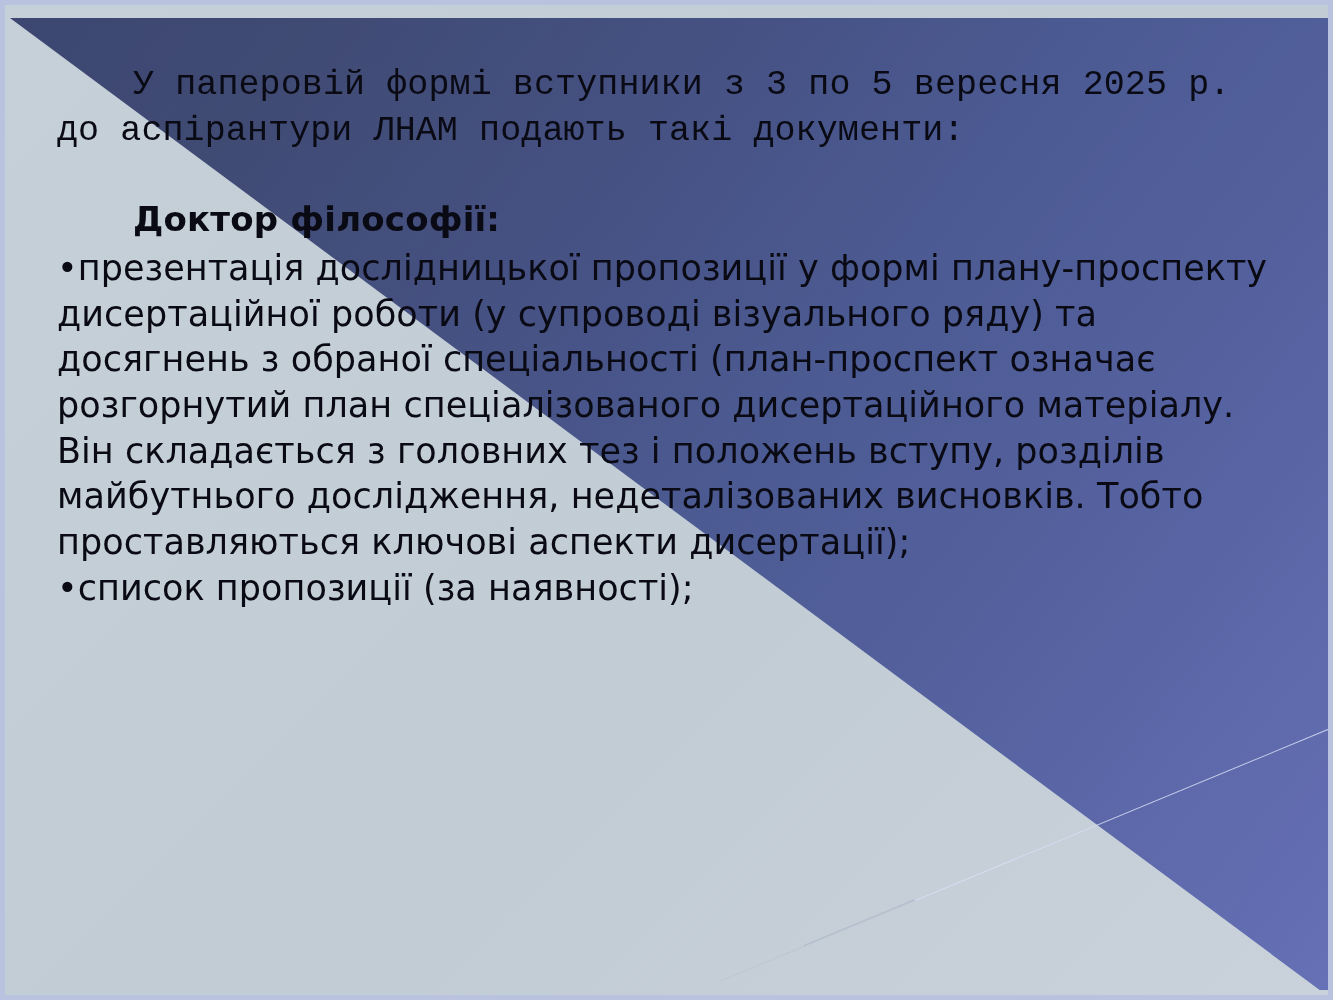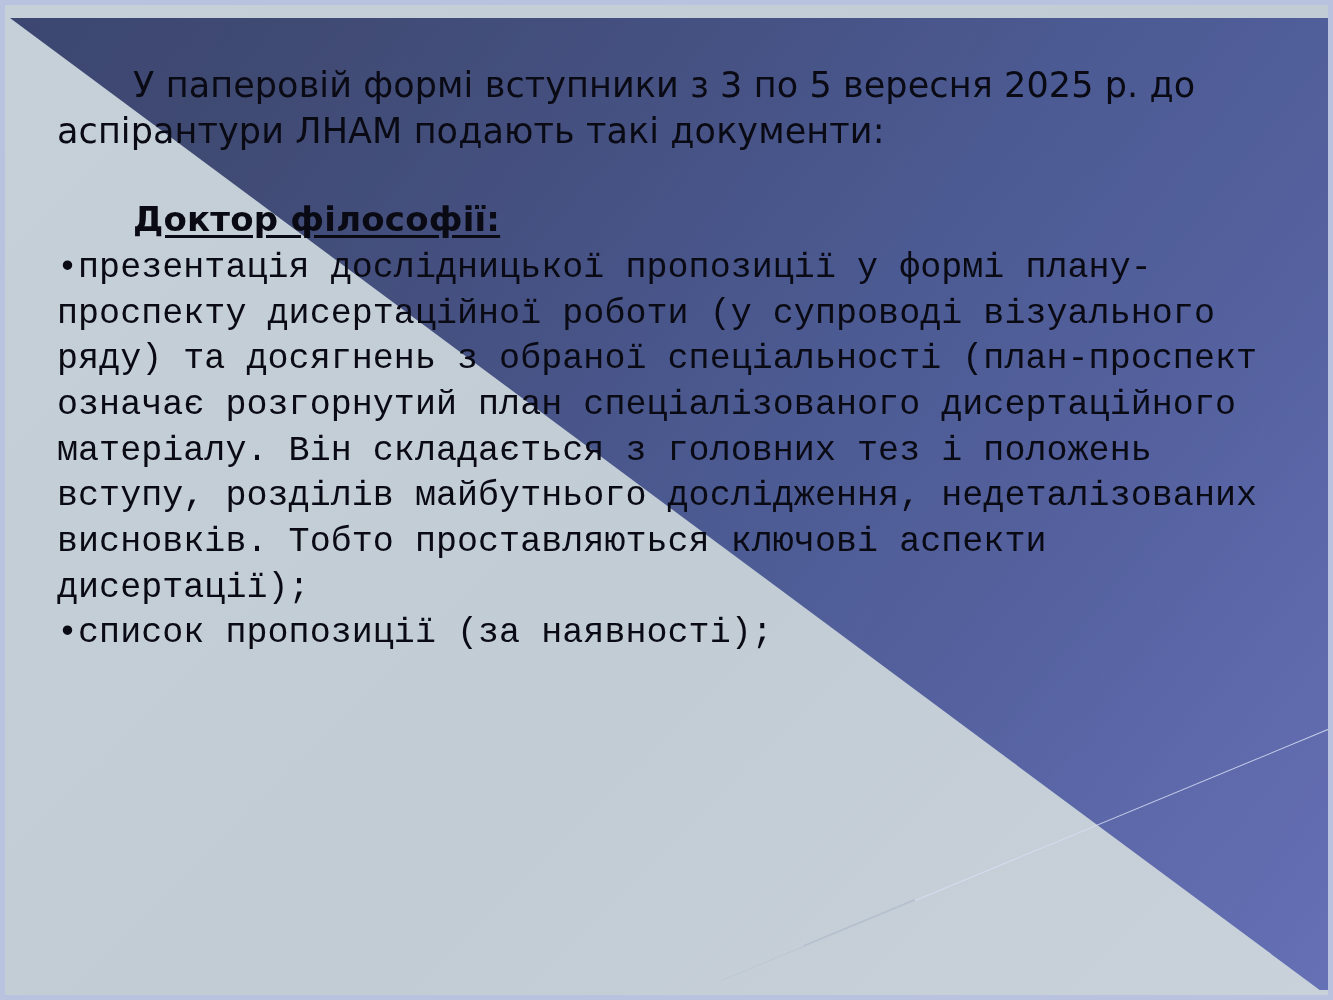--- a/index.html
+++ b/index.html
@@ -115,46 +115,45 @@
 
   .intro {
     position: absolute;
     left: 57px;
     top: 62px;
     width: 1215px;
     font-size: 35px;
     line-height: 1.32;
     letter-spacing: 0.1px;
     text-indent: 76px;
+    font-family: Liberation Mono, monospace;
   }
 
   .section-head {
     position: absolute;
     left: 57px;
     top: 199px;
     font-size: 34px;
     font-weight: bold;
-    text-decoration: underline;
     text-underline-offset: 4px;
     padding-left: 76px;
     letter-spacing: 0.2px;
   }
 
   .bullet-block {
     position: absolute;
     left: 57px;
     top: 246px;
     width: 1230px;
     font-size: 35px;
     line-height: 1.305;
     letter-spacing: 0.05px;
   }
   .bullet-line {
     white-space: pre-wrap;
-    font-family: Liberation Mono, monospace;
   }
 </style>
 </head>
 <body>
 
 <div id="slide">
 
   <div class="bg-base"></div>
   <div class="bg-blue-wedge"></div>
   <div class="bg-soft-wedge"></div>

